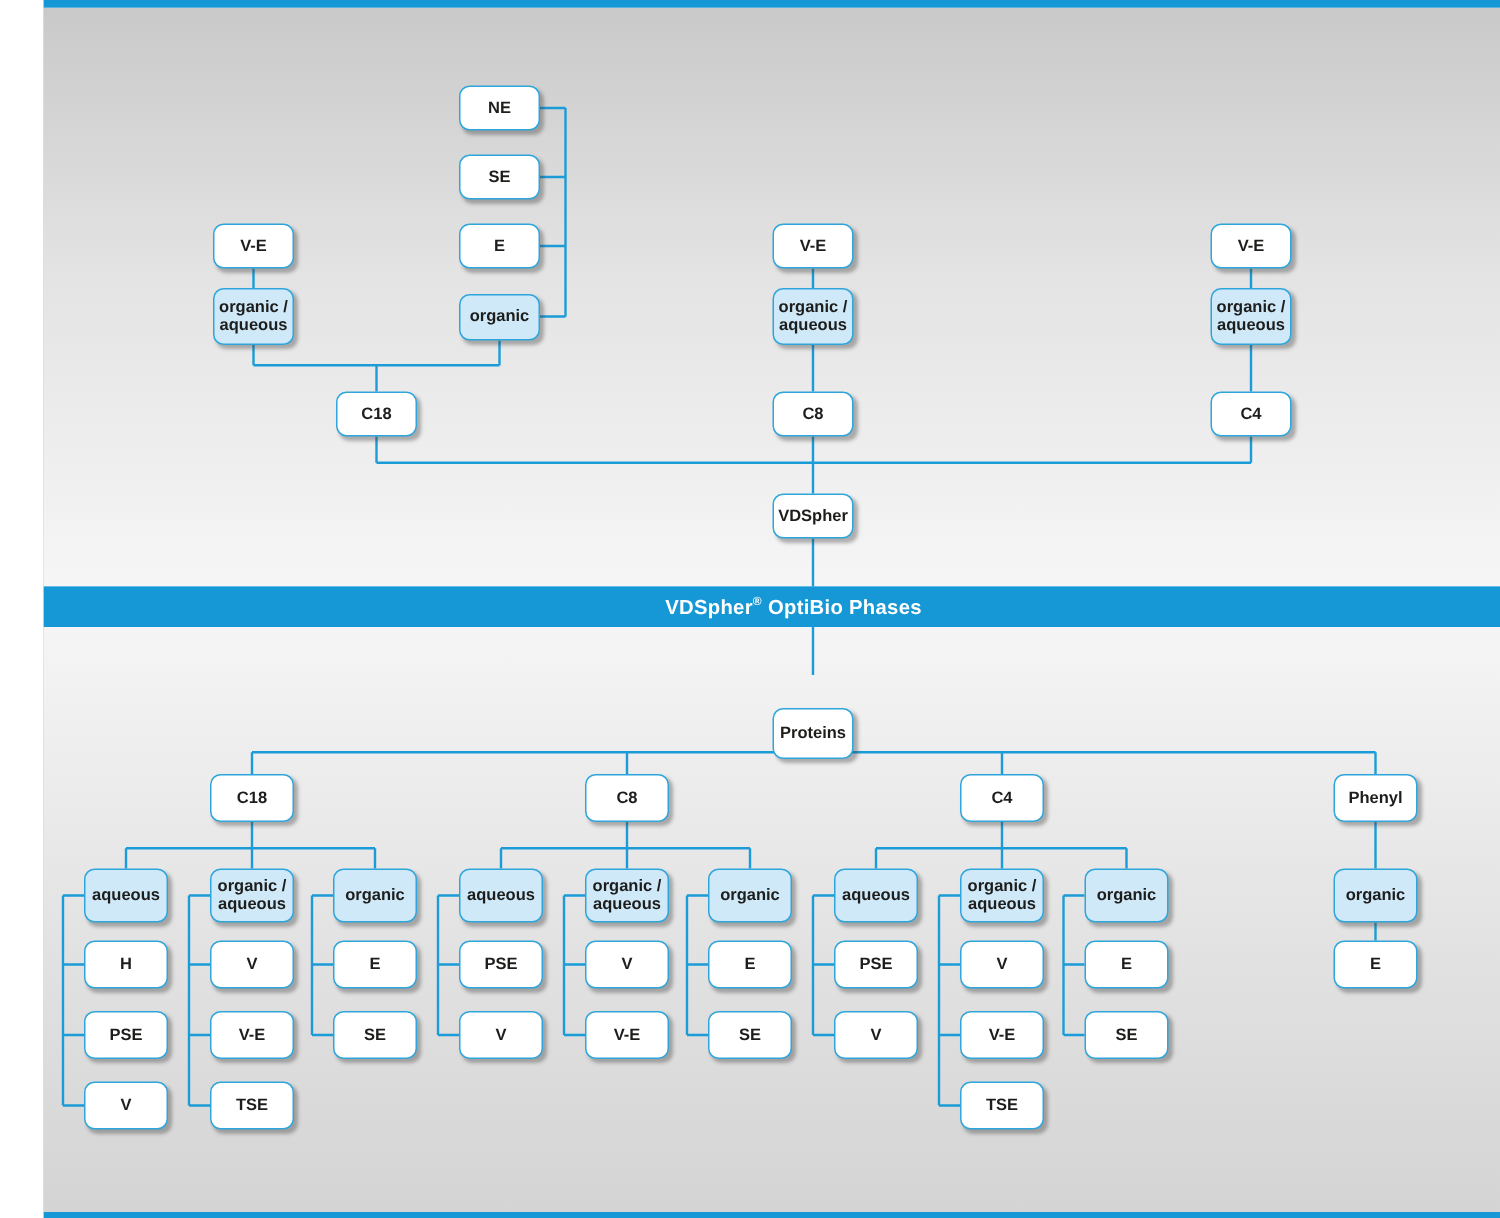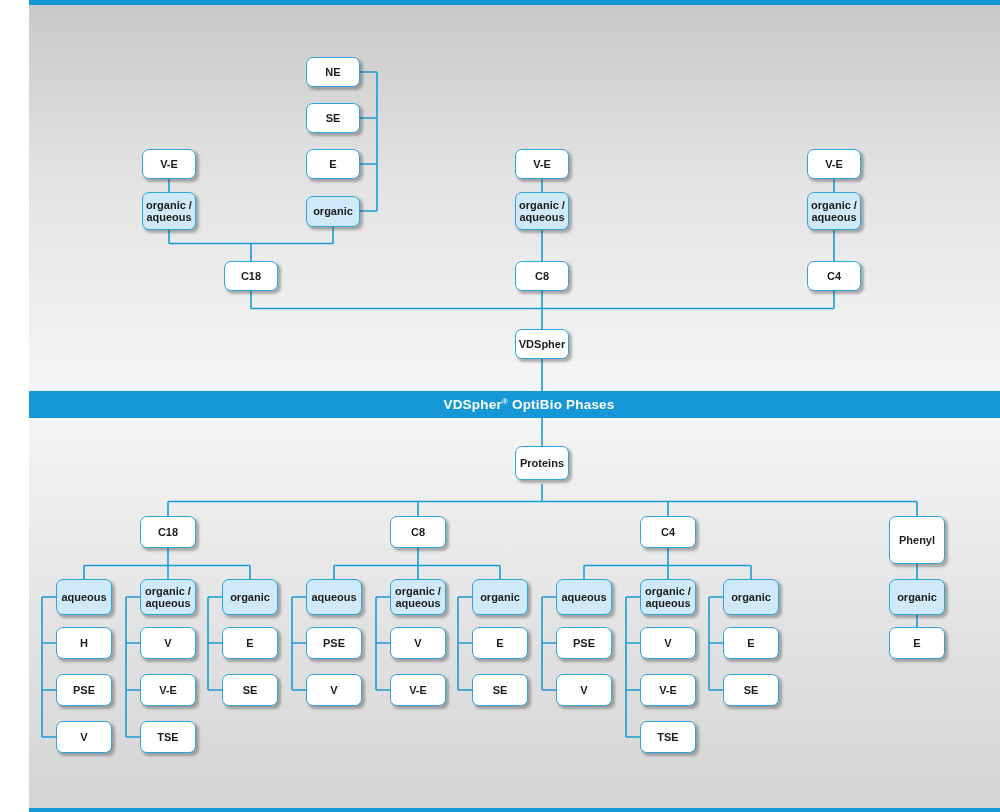--- a/index.html
+++ b/index.html
@@ -86,26 +86,26 @@
   <div class="box blue" style="left:778px;top:192px;width:54px;height:38px">organic /
 aqueous</div>
   <div class="box" style="left:778px;top:261px;width:54px;height:30px">C4</div>
 
   <div class="box" style="left:486px;top:329px;width:54px;height:30px">VDSpher</div>
 
   <div id="banner">
     <span class="t"><span>VDSpher</span><sup>®</sup><span> OptiBio Phases</span></span>
   </div>
 
-  <div class="box" style="left:486px;top:446px;width:54px;height:34px">Proteins</div>
+  <div class="box" style="left:486px;top:472px;width:54px;height:34px">Proteins</div>
 
   <div class="box" style="left:111px;top:516px;width:56px;height:32px">C18</div>
   <div class="box" style="left:361px;top:516px;width:56px;height:32px">C8</div>
   <div class="box" style="left:611px;top:516px;width:56px;height:32px">C4</div>
-  <div class="box" style="left:860px;top:516px;width:56px;height:48px">Phenyl</div>
+  <div class="box" style="left:860px;top:516px;width:56px;height:32px">Phenyl</div>
 
   <div class="box blue" style="left:27px;top:579px;width:56px;height:36px">aqueous</div>
   <div class="box blue" style="left:111px;top:579px;width:56px;height:36px">organic /
 aqueous</div>
   <div class="box blue" style="left:193px;top:579px;width:56px;height:36px">organic</div>
   <div class="box" style="left:27px;top:627px;width:56px;height:32px">H</div>
   <div class="box" style="left:27px;top:674px;width:56px;height:32px">PSE</div>
   <div class="box" style="left:27px;top:721px;width:56px;height:32px">V</div>
   <div class="box" style="left:111px;top:627px;width:56px;height:32px">V</div>
   <div class="box" style="left:111px;top:674px;width:56px;height:32px">V-E</div>

